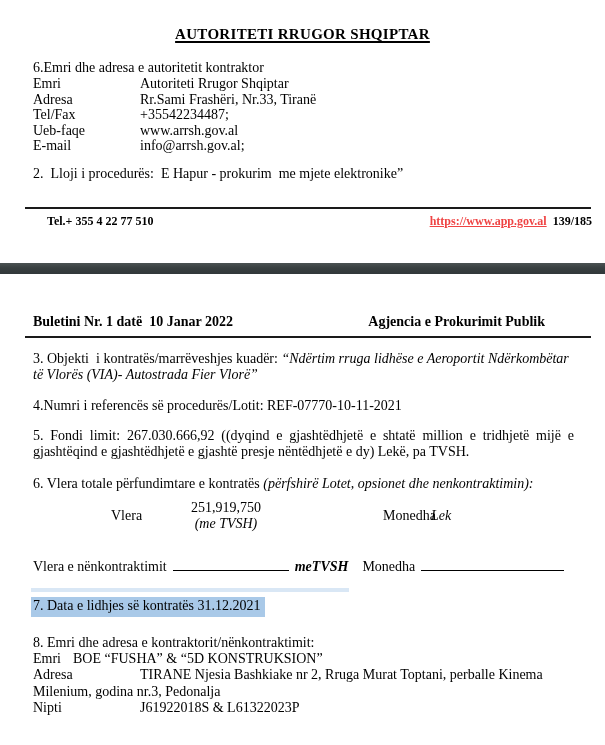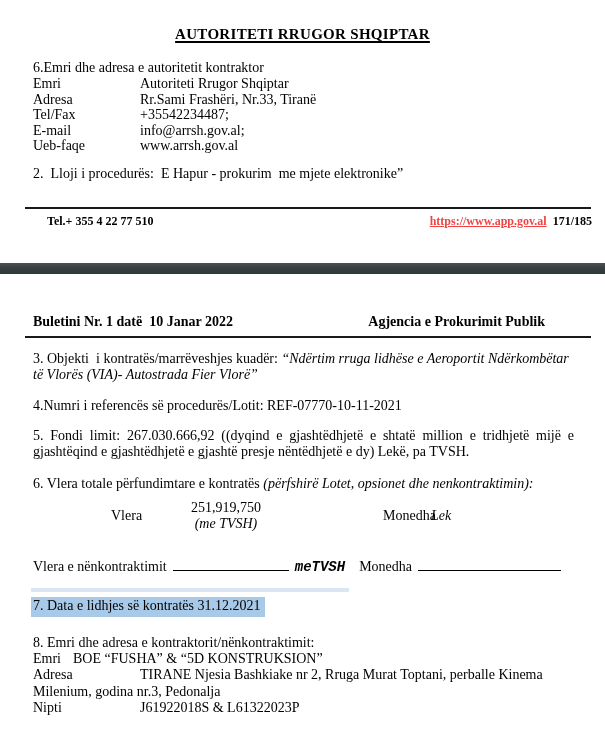--- a/index.html
+++ b/index.html
@@ -50,21 +50,21 @@
   .vlera-row { top:499px; left:33px; width:541px; height:42px; }
   .vlera-row .vlera-label { position:absolute; left:42px; top:9px;margin-left:36px; }
   .vlera-row .vlera-value-block { position:absolute; left:117px; top:1px; width:152px; text-align:center; line-height:16px; }
   .vlera-row .monedha-label { position:absolute; left:350px; top:9px; }
   .vlera-row .monedha-value { position:absolute; left:398px; top:9px; font-style:italic; }
 
   .sub-row { top:556px; left:33px; width:560px; }
   .blank-line { display:inline-block; border-bottom:1px solid #000; height:14px; vertical-align:baseline; }
   .blank1 { width:116px; margin:0 6px 0 6px; }
   .blank2 { width:143px; margin-left:6px; }
-  .metvsh { font-weight:bold; font-style:italic; margin-right:14px;font-family:Liberation Mono, monospace; }
+  .metvsh { font-weight:bold; font-style:italic; margin-right:14px; }
 
   .hl-strip { top:588px; left:31px; width:318px; height:4px; background:#d9e7f5; }
   .hl-line { top:597px; left:31px; background:#a9c9e8; padding:1px 5px 3px 2px; }
 
   .s8-block { top:635px; left:33px; width:541px; line-height:16.2px; }
   .s8-row .lbl-sm { display:inline-block; width:40px; }
   .s8-adresa .lbl-md { display:inline-block; width:107px; }
   .s8-nipti .lbl-md2 { display:inline-block; width:107px; }
 </style>
 </head>
@@ -78,36 +78,36 @@
   <div class="contact-row">
     <span class="lbl">Emri</span><span>Autoriteti Rrugor Shqiptar</span>
   </div>
   <div class="contact-row">
     <span class="lbl">Adresa</span><span>Rr.Sami Frashëri, Nr.33, Tiranë</span>
   </div>
   <div class="contact-row">
     <span class="lbl">Tel/Fax</span><span>+35542234487;</span>
   </div>
   <div class="contact-row">
-    <span class="lbl">E-mail</span><span>info@arrsh.gov.al;</span>
+    <span class="lbl">Ueb-faqe</span><span>www.arrsh.gov.al</span>
   </div>
   <div class="contact-row">
-    <span class="lbl">Ueb-faqe</span><span>www.arrsh.gov.al</span>
+    <span class="lbl">E-mail</span><span>info@arrsh.gov.al;</span>
   </div>
 </div>
 
 <div class="abs s2-line pre">2.  Lloji i procedurës:  E Hapur - prokurim  me mjete elektronike”</div>
 
 <div class="abs footer-rule"></div>
 
 <div class="abs footer">
   <span class="f-tel">Tel.+ 355 4 22 77 510</span>
   <span class="f-spacer"></span>
   <a class="f-link" href="#">https://www.app.gov.al</a>
-  <span class="f-page">171/185</span>
+  <span class="f-page">139/185</span>
 </div>
 
 <div class="abs page-sep"></div>
 
 <div class="abs p2-header">
   <span class="pre">Buletini Nr. 1 datë  10 Janar 2022</span>
   <span>Agjencia e Prokurimit Publik</span>
 </div>
 <div class="abs p2-rule"></div>
 

